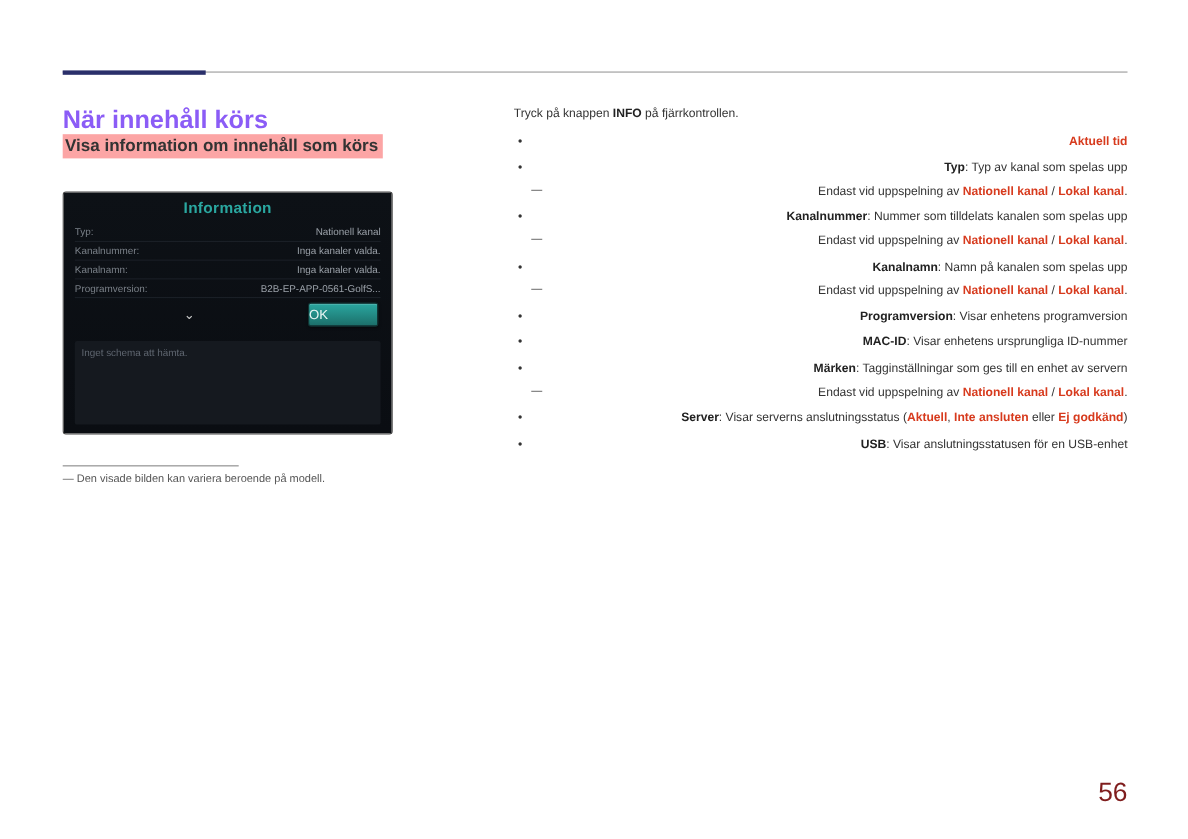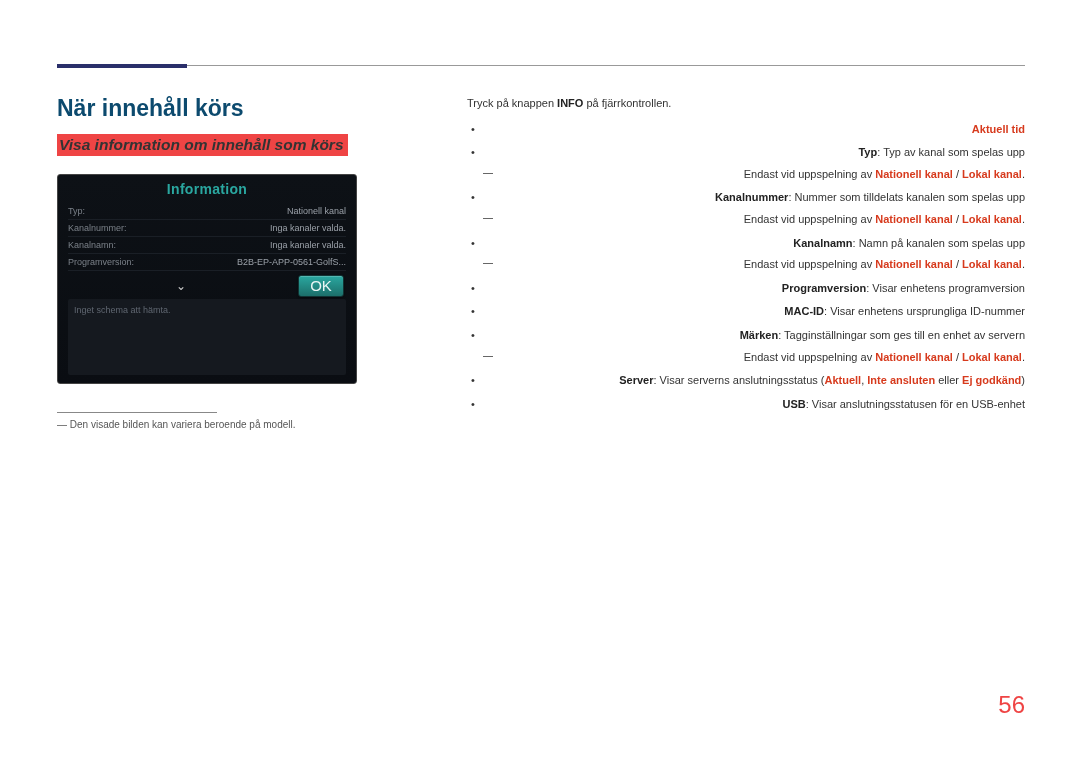--- a/index.html
+++ b/index.html
@@ -33,32 +33,31 @@
     left: 57px;
     right: 55px;
     display: flex;
     gap: 40px;
   }
   .left-col { width: 370px; flex-shrink: 0; }
   .right-col { flex: 1; font-size: 11px; line-height: 1.6; }
   h1 {
     font-size: 23px;
     font-weight: 700;
-    color: #0c4a6e;
-    margin-bottom: 12px;
+    color: #8b5cf6;
+    margin-bottom: 0;
   }
   h2.highlight {
     font-size: 15.5px;
     font-weight: 700;
     color: #333;
-    background: #ef4444;
+    background: #fca5a5;
     display: inline-block;
     padding: 2px 4px 2px 2px;
-    margin-bottom: 18px;
-    font-style: italic;
+    margin-bottom: 30px;
   }
   .info-panel {
     width: 300px;
     background: linear-gradient(#0d1116, #0a0d12);
     border: 1px solid #444;
     border-radius: 3px;
     padding-bottom: 8px;
     font-size: 9px;
     color: #7a8088;
   }
@@ -90,31 +89,31 @@
   }
   .chevron {
     flex: 1;
     text-align: center;
     color: #ccc;
     font-size: 12px;
   }
   .ok-btn {
     background: linear-gradient(#2aa7a0, #1c6f6a);
     color: #e8f5f4;
-    font-size: 15px;
-    width: 46px;
+    font-size: 12px;
+    width: 64px;
     height: 22px;
     border: 1px solid #133;
     border-radius: 3px;
-    text-align: center;
+    text-align: left;
     line-height: 20px;
     box-shadow: inset 0 1px 0 rgba(255,255,255,0.2), 0 1px 2px rgba(0,0,0,0.4);
   }
   .info-msg {
-    margin: 2px 10px 0;
+    margin: 13px 10px 0;
     padding: 6px 6px 60px;
     background: #15191f;
     border-radius: 2px;
     font-size: 9px;
     color: #5f6670;
   }
   .footnote-rule {
     margin-top: 28px;
     width: 160px;
     height: 1px;
@@ -152,24 +151,24 @@
     position: absolute;
     left: -2px;
     top: -1px;
     color: #333;
     font-size: 10px;
   }
   .red { color: #d73a1d; font-weight: 700; }
   .bold { font-weight: 700; color: #222; }
   .page-number {
     position: absolute;
-    bottom: 44px;
+    bottom: 28px;
     right: 55px;
     font-size: 24px;
-    color: #ef4444;
+    color: #7f1d1d;
   }
 </style>
 </head>
 <body>
 
 <div class="page-rule-top"></div>
 <div class="page-rule-accent"></div>
 
 <div class="content">
 

